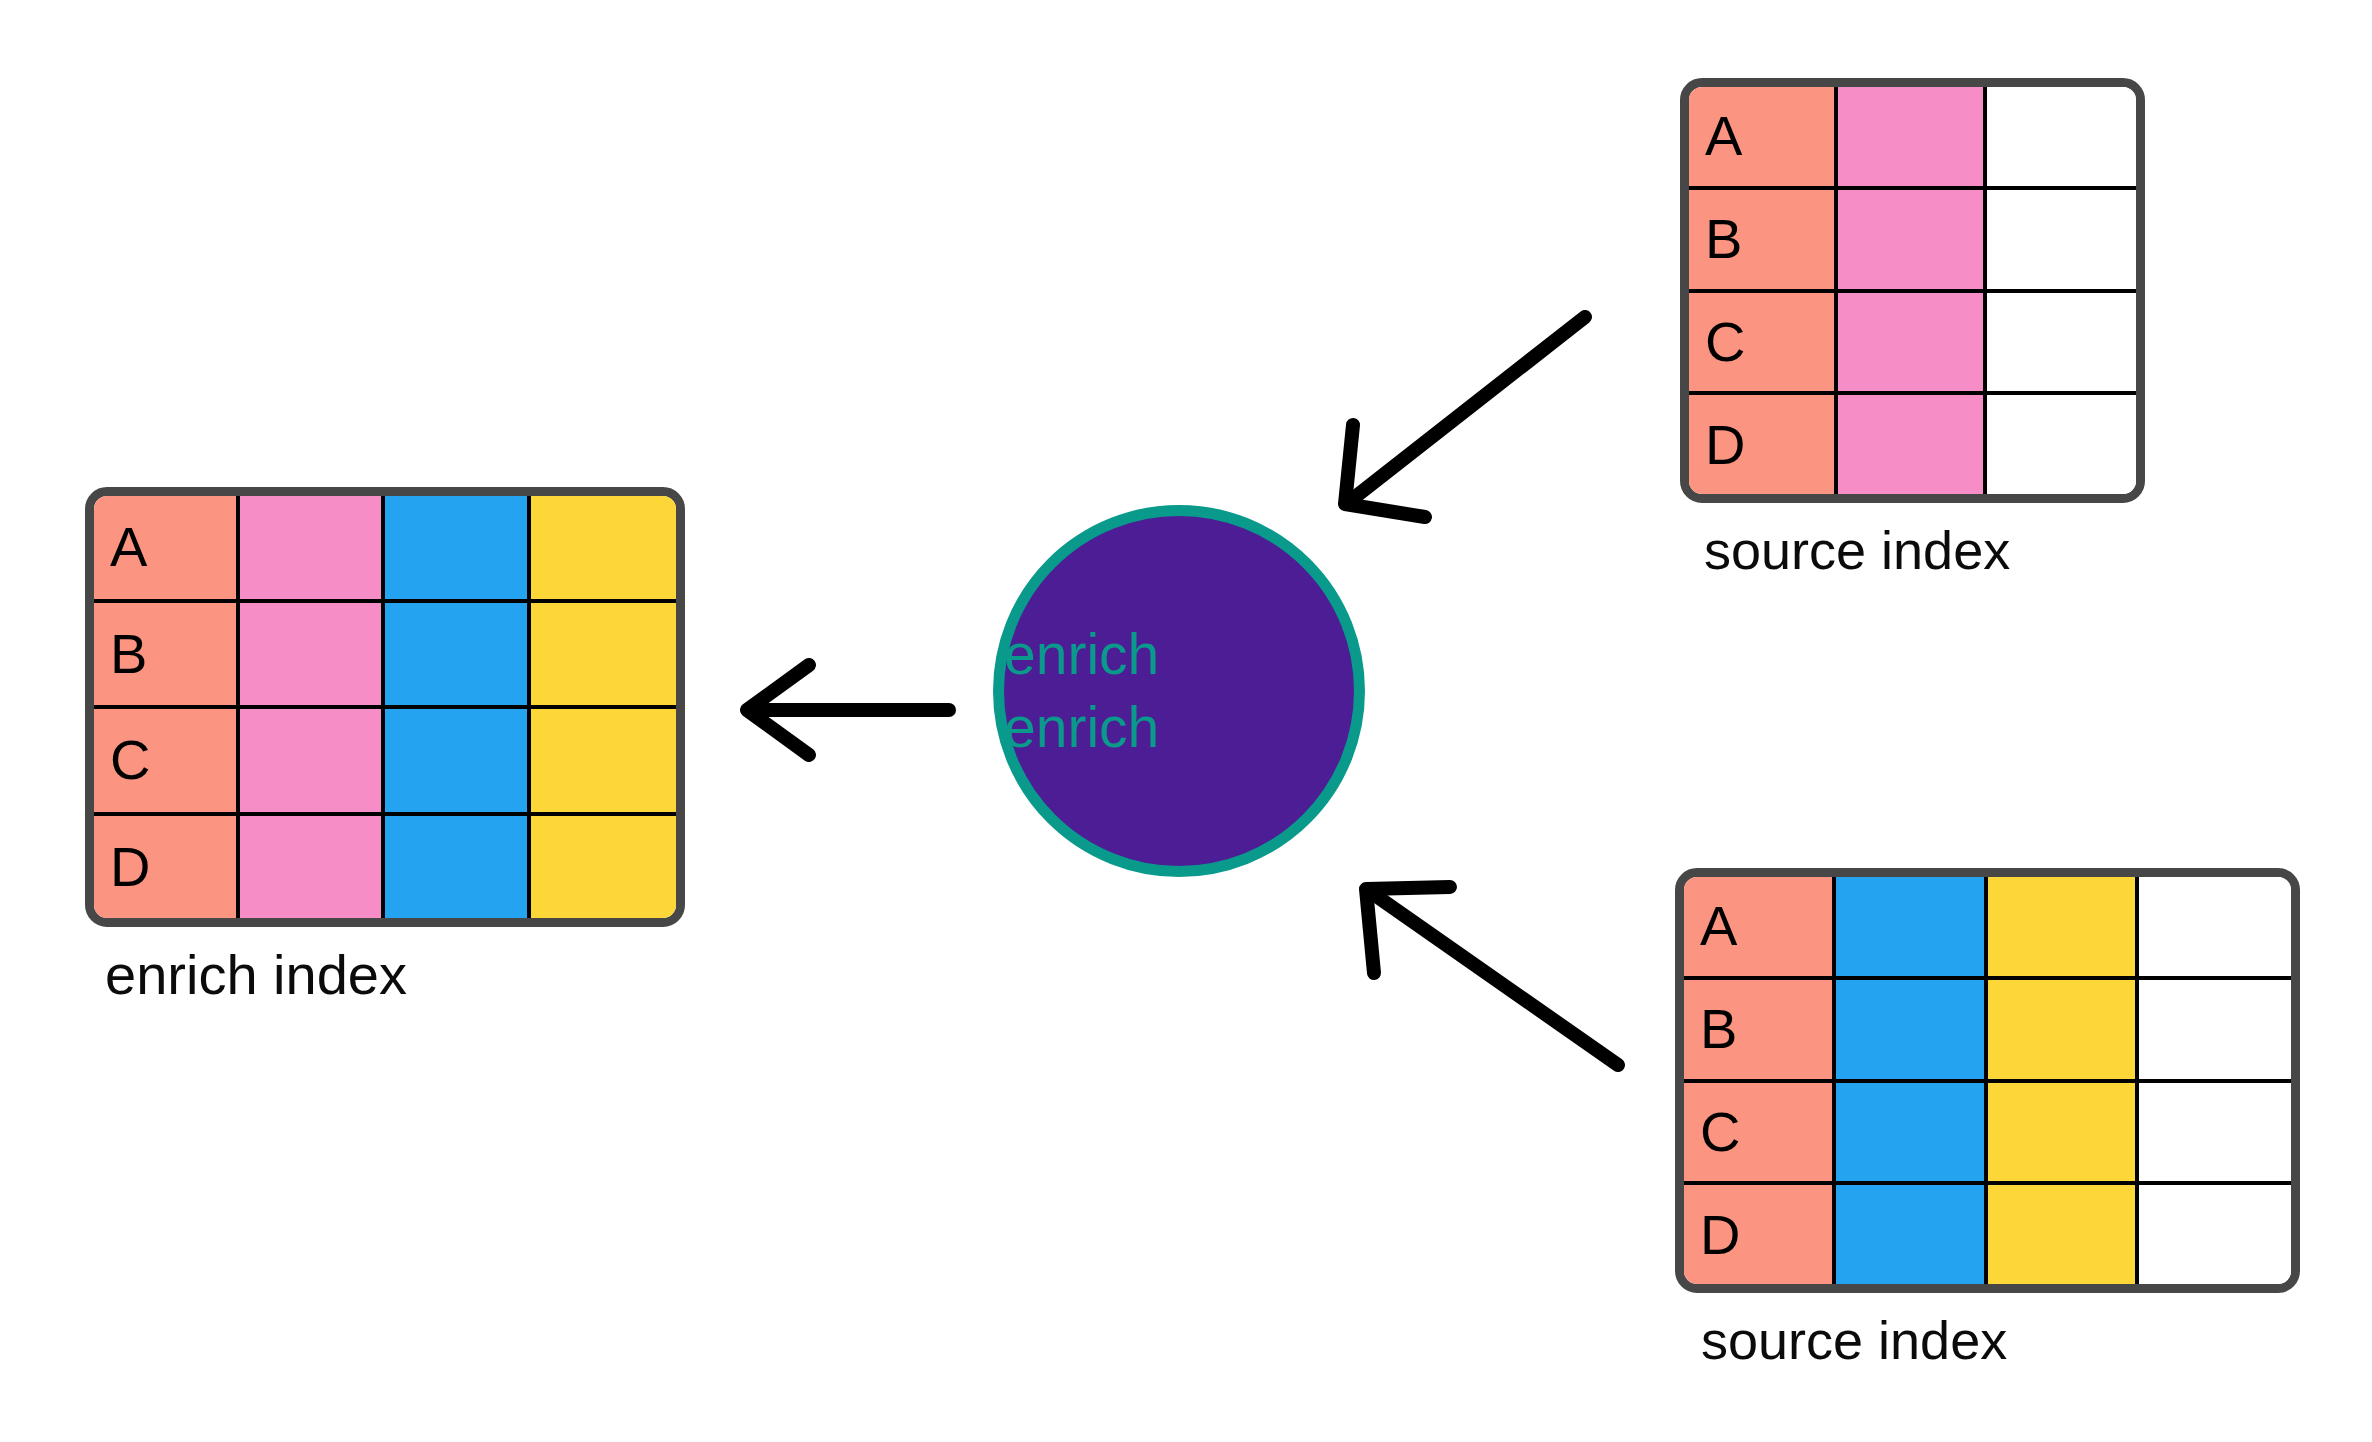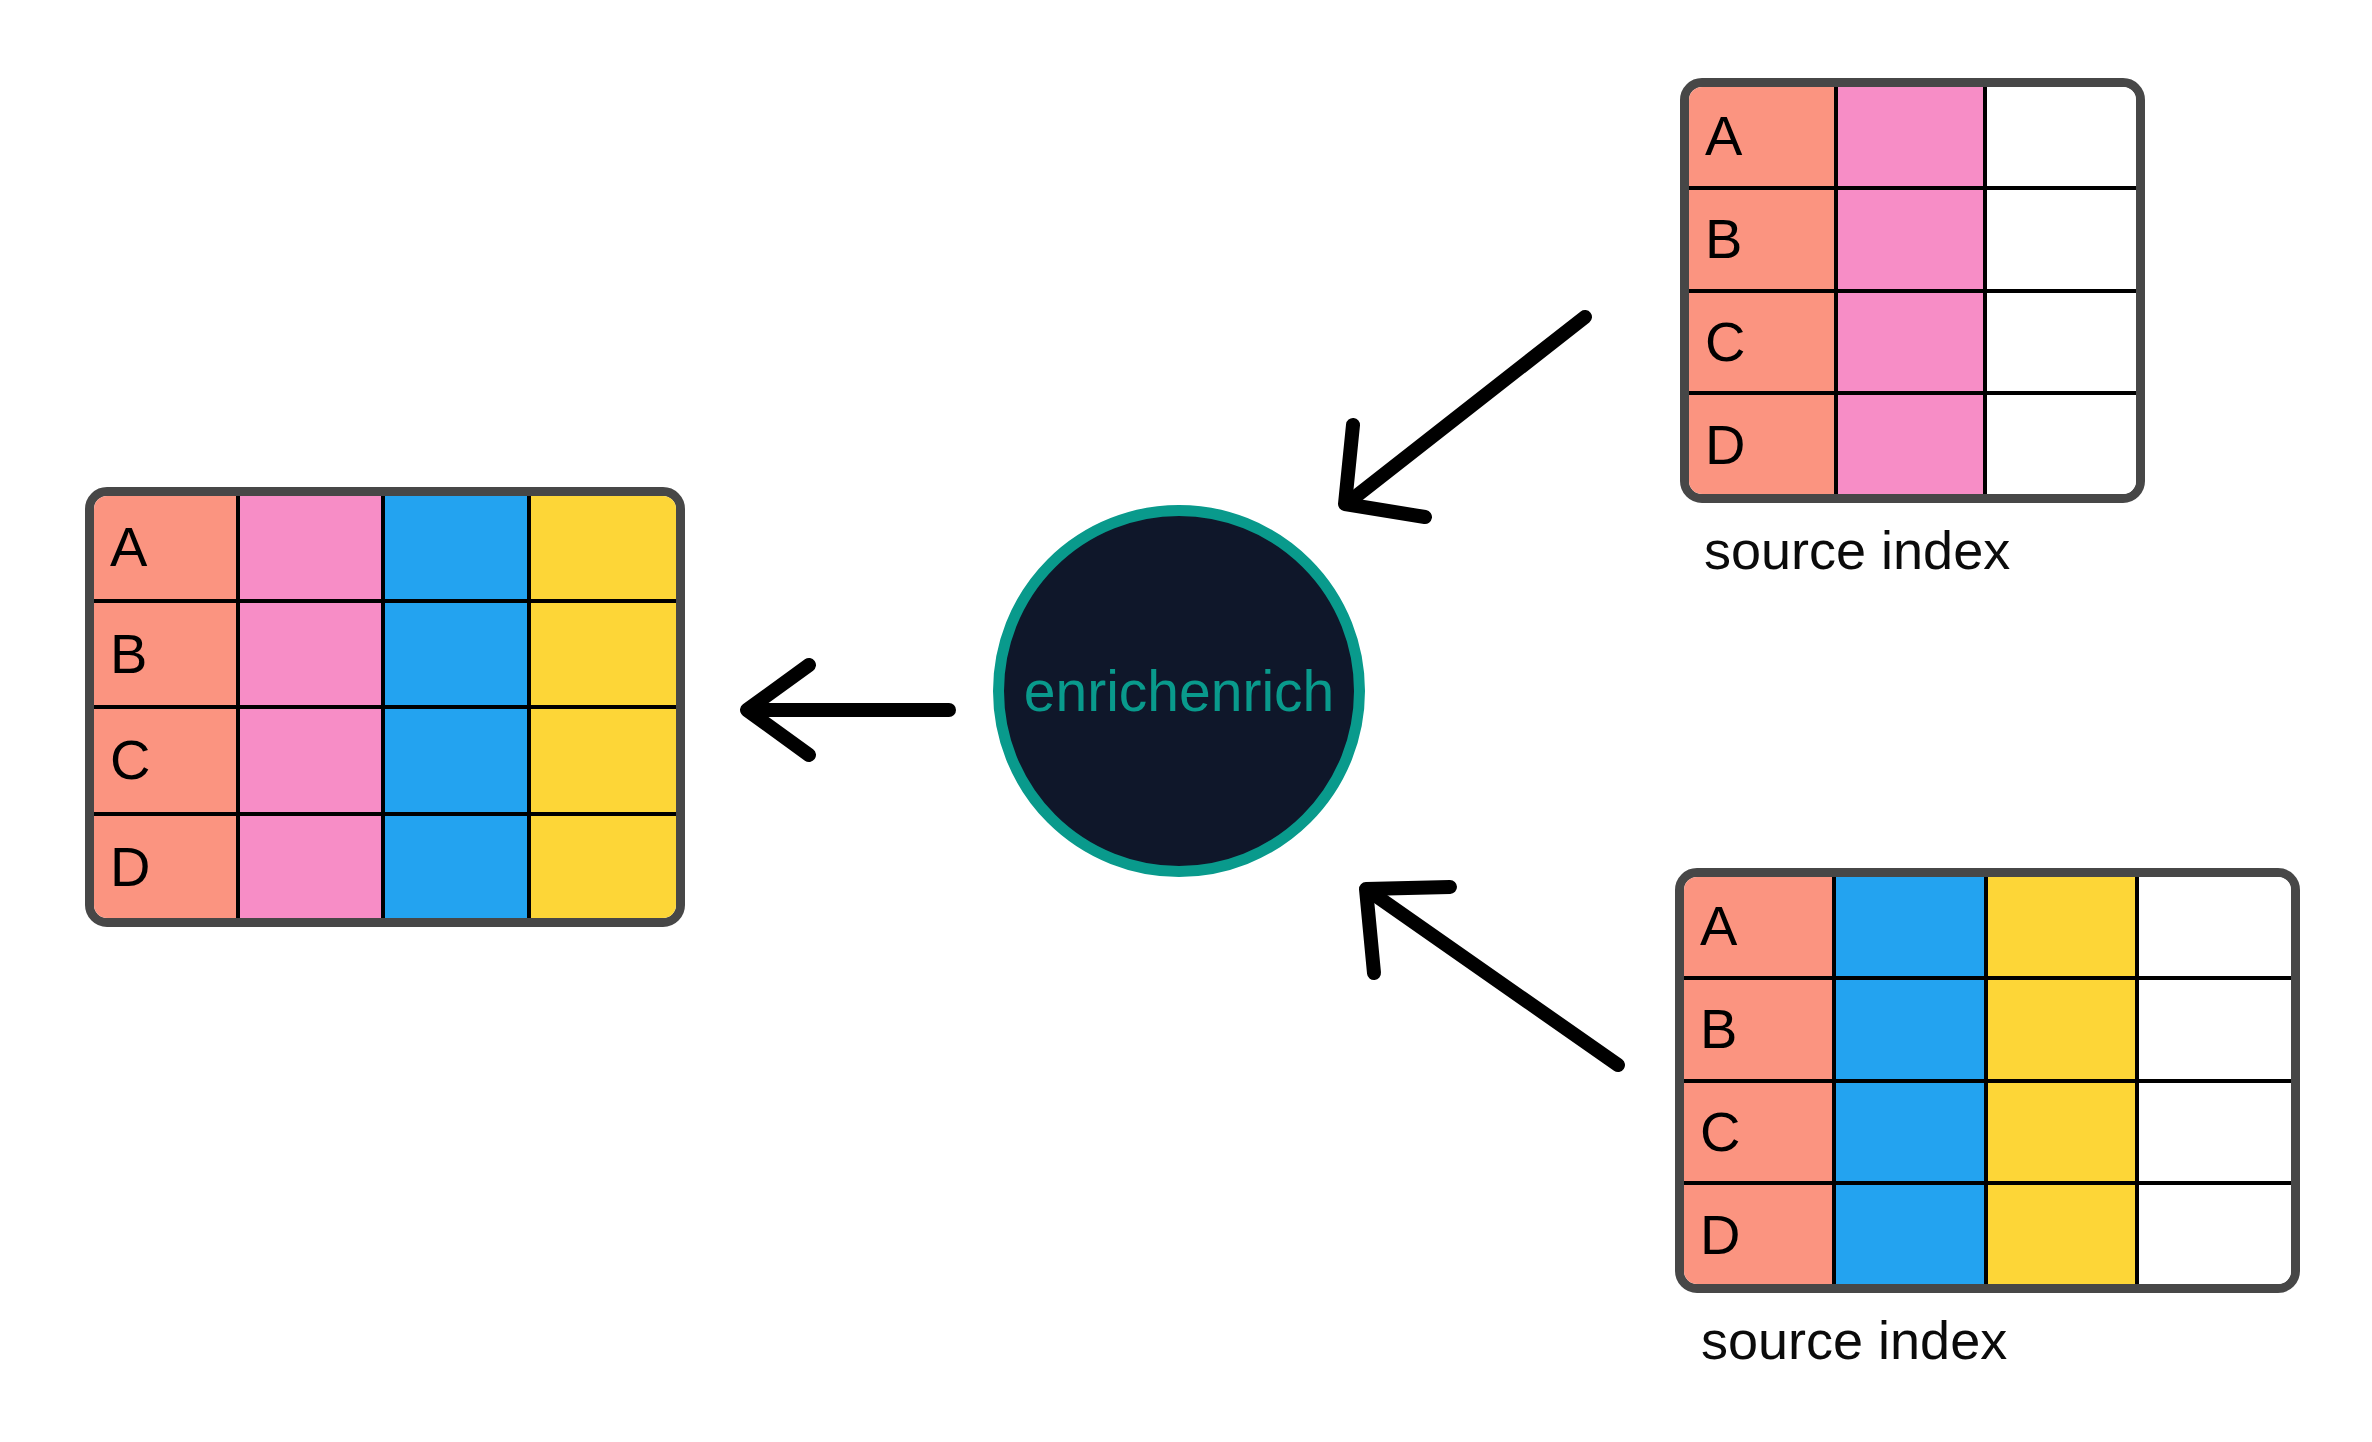--- a/index.html
+++ b/index.html
@@ -84,24 +84,24 @@
   
   #enrich-policy-node {
     position: absolute;
     left: 993px;
     top: 505px;
     width: 372px;
     height: 372px;
     border-radius: 50%;
     border: 11px solid #099A8C;
     box-sizing: border-box;
-    background: #0f172a;
-    display: flex;
-    flex-direction: row;
-    align-items: center;
+    background: #4c1d95;
+    display: flex;
+    flex-direction: column;
+    align-items: flex-start;
     justify-content: center;
   }
   #enrich-policy-node .policy-line {
     color: #099A8C;
     font-size: 57px;
     line-height: 1.28;
     text-align: center;
   }
 
   
@@ -148,20 +148,21 @@
       </div>
 
       <div class="idx-row">
         <div class="idx-cell" style="background:#FB9480">D</div>
         <div class="idx-cell" style="background:#F78DC6"></div>
         <div class="idx-cell" style="background:#23A3F0"></div>
         <div class="idx-cell" style="background:#FDD637"></div>
       </div>
 
     </div>
+    <div class="idx-label">enrich index</div>
   </div>
 
   <div class="idx-block" id="source-index-top-block">
     <div class="idx-table">
 
       <div class="idx-row">
         <div class="idx-cell" style="background:#FB9480">A</div>
         <div class="idx-cell" style="background:#F78DC6"></div>
         <div class="idx-cell" style="background:#FFFFFF"></div>
       </div>

